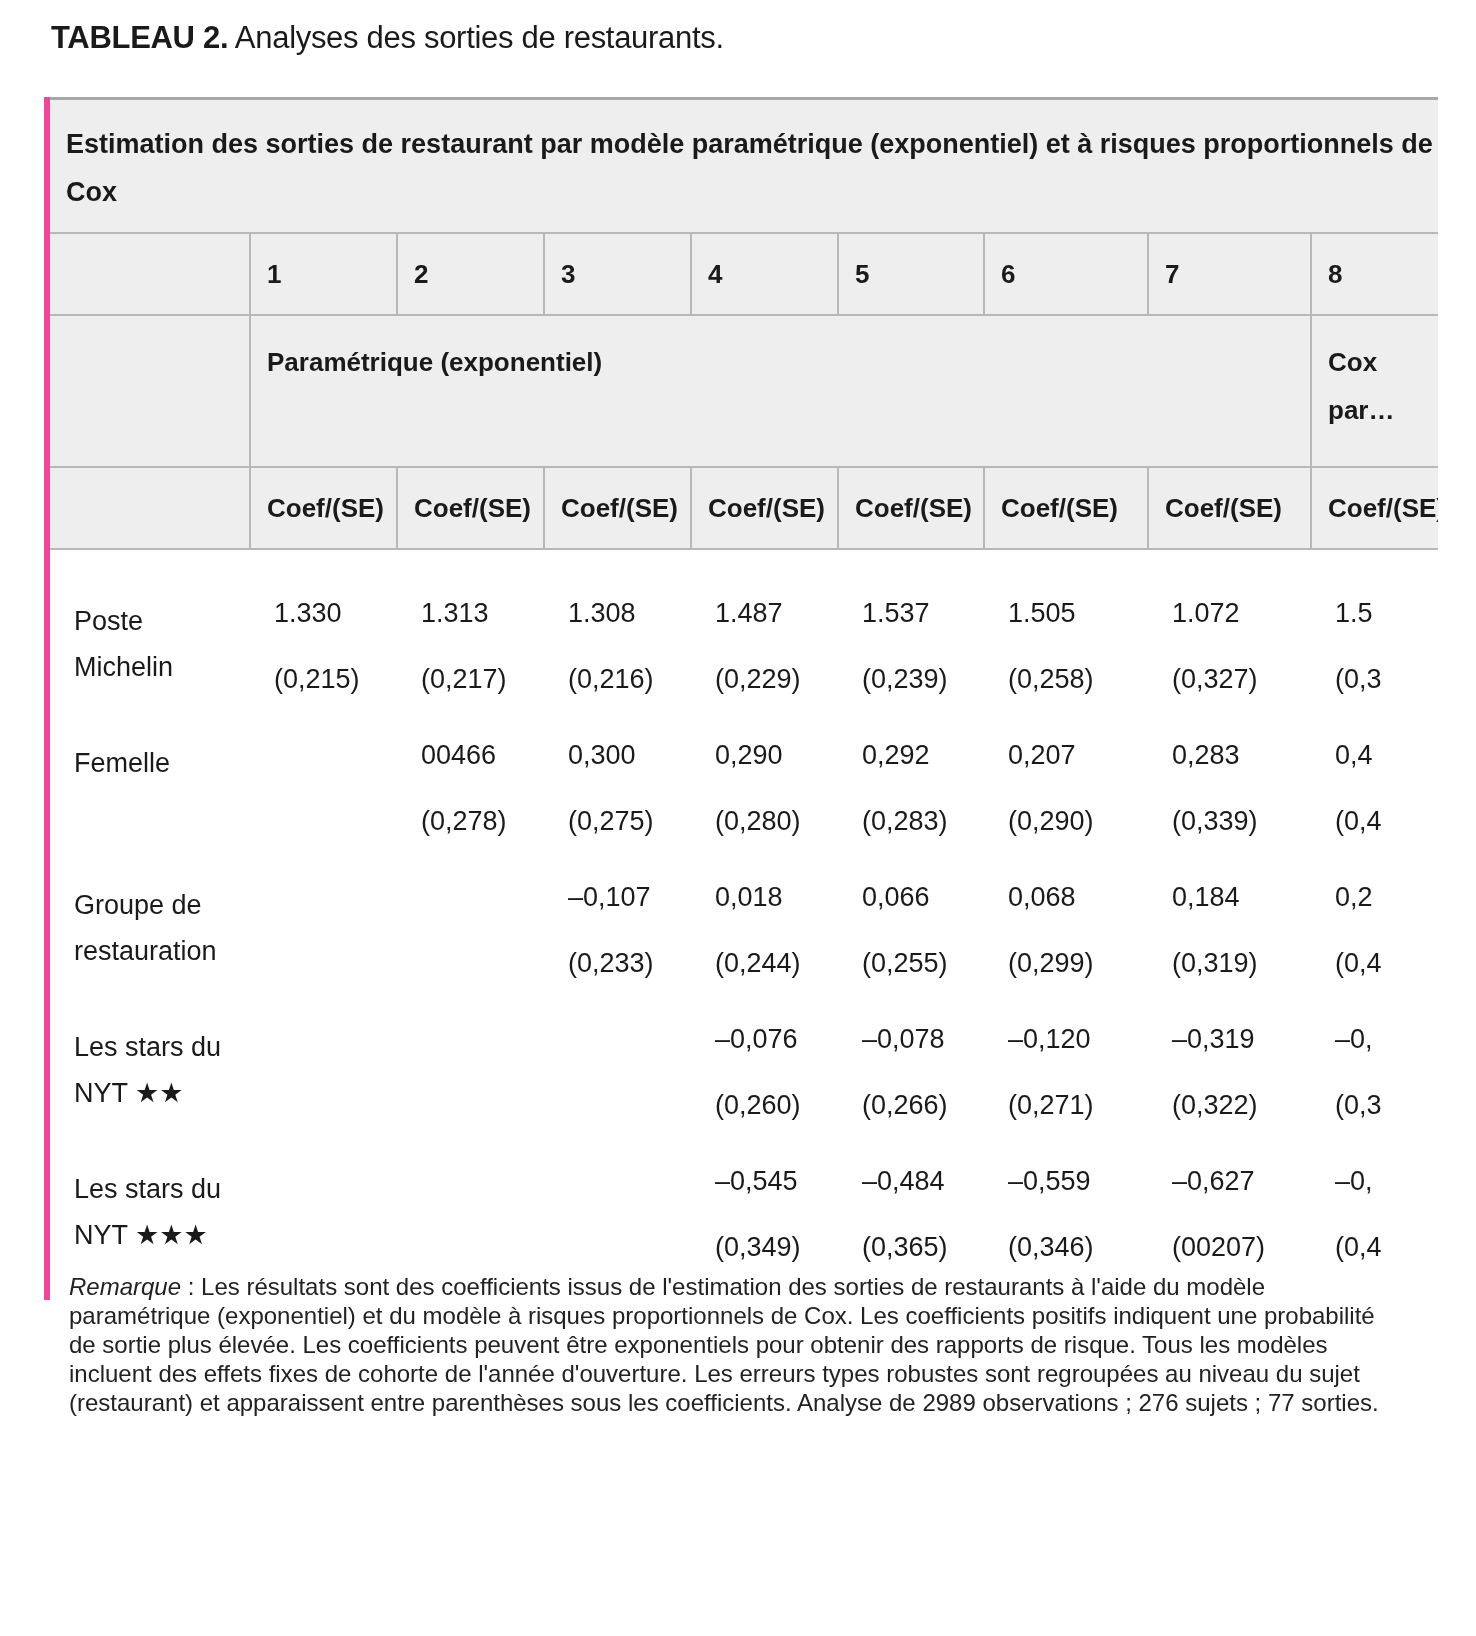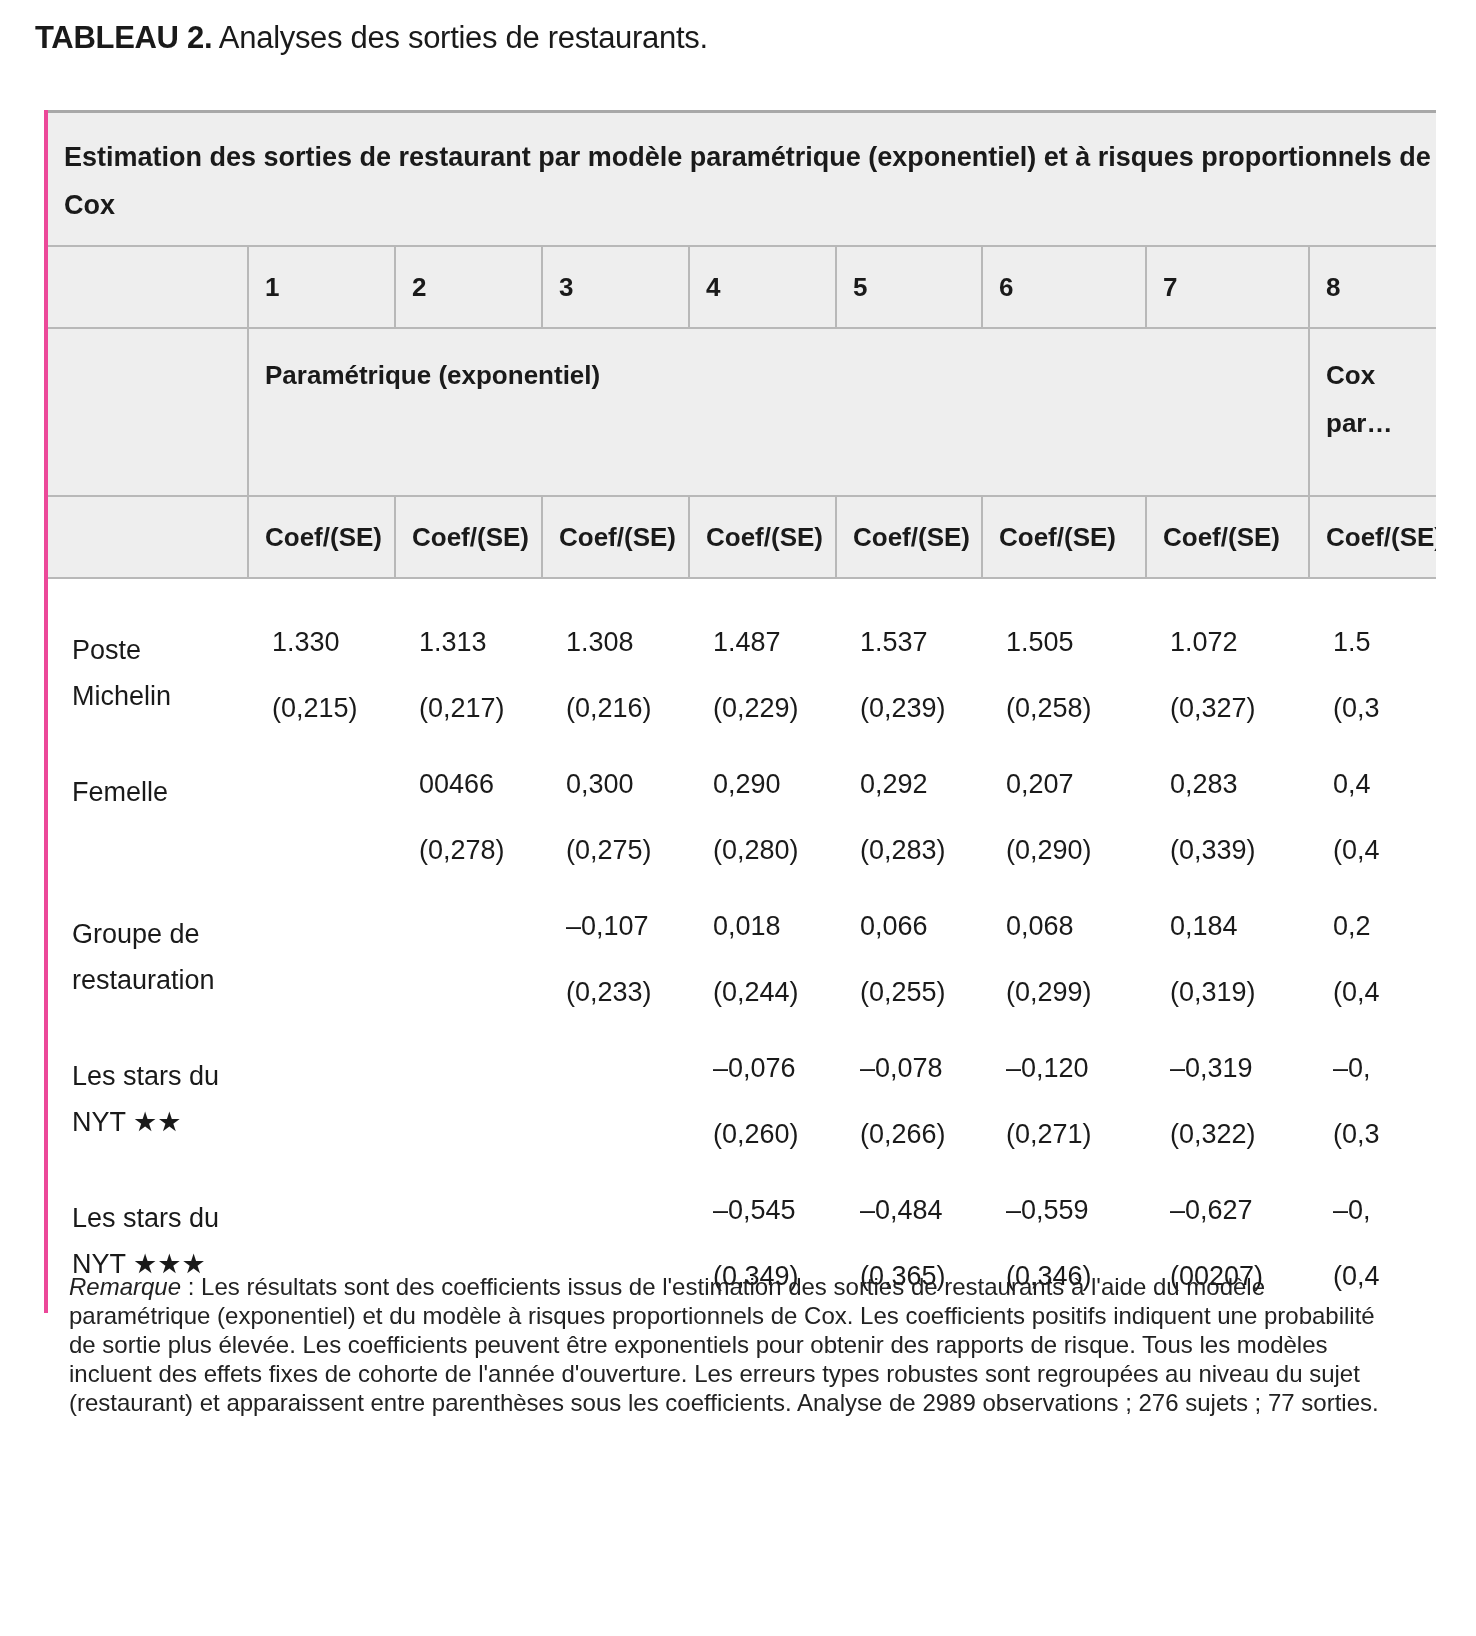--- a/index.html
+++ b/index.html
@@ -1,48 +1,47 @@
 <!DOCTYPE html>
 <html><head>
 <meta charset="utf-8">
 <style>
   html, body { margin: 0; padding: 0; background: #ffffff; }
   body {
     width: 1476px; height: 1636px; overflow: hidden; position: relative;
     font-family: "Liberation Sans", "DejaVu Sans", sans-serif; color: #1a1a1a;
   }
   .caption {
-    position: absolute; left: 35px; top: 20px;
+    position: absolute; left: 51px; top: 20px;
     font-size: 31px; letter-spacing: -0.3px;
   }
   .caption b { font-weight: bold; }
   .table-viewport {
     position: absolute; left: 44px; top: 97px;
     width: 1388px; height: 1203px; overflow: hidden;
-    border-left: 4px solid #ec4899;
-    margin-top: 13px;
+    border-left: 6px solid #ec4899;
   }
   table {
     border-collapse: collapse; table-layout: fixed;
     width: 1520px; font-size: 26px;
   }
   th { background: #eeeeee; font-weight: bold; text-align: left; vertical-align: top; }
   .title-row th {
     border-top: 3px solid #a8a8a8;
     border-bottom: 2px solid #b8b8b8;
     padding: 20px 16px 14px 16px; line-height: 48px; font-size: 27px;
     white-space: nowrap; height: 98px;
   }
   .title-row th .wrap { white-space: normal; width: 1370px; display: block; }
   .num-row th, .model-row th, .coef-row th {
     border-right: 2px solid #b8b8b8;
     border-bottom: 2px solid #b8b8b8;
   }
   .num-row th { height: 80px; padding: 0 16px; vertical-align: middle; }
-  .model-row th { height: 128px; padding: 22px 16px 16px 16px; line-height: 48px; }
+  .model-row th { height: 128px; padding: 22px 16px 0 16px; line-height: 48px; }
   .model-row th.cox { overflow: hidden; white-space: nowrap; }
   .coef-row th { height: 80px; padding: 0 16px; vertical-align: middle; white-space: nowrap; }
   td {
     vertical-align: top; padding: 0 10px 0 24px; font-size: 27px;
     white-space: nowrap; overflow: hidden;
   }
   td.label { white-space: normal; line-height: 46px; }
   tr.coef td { padding-top: 32px; height: 40px; }
   tr.se td { padding-top: 26px; height: 44px; }
   tr.first.coef td { padding-top: 48px; }

